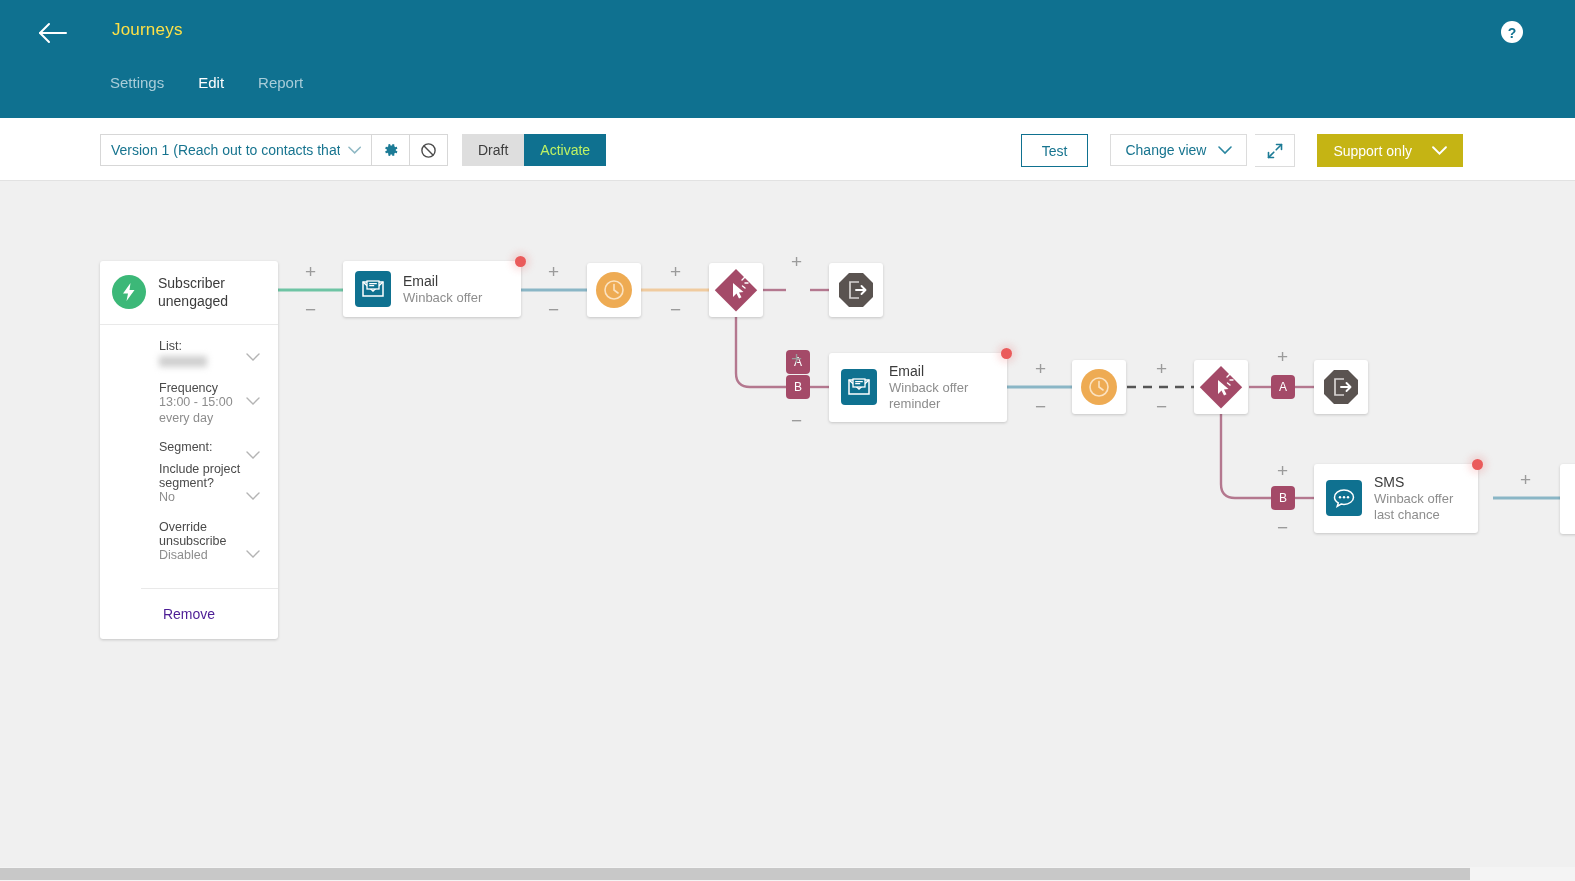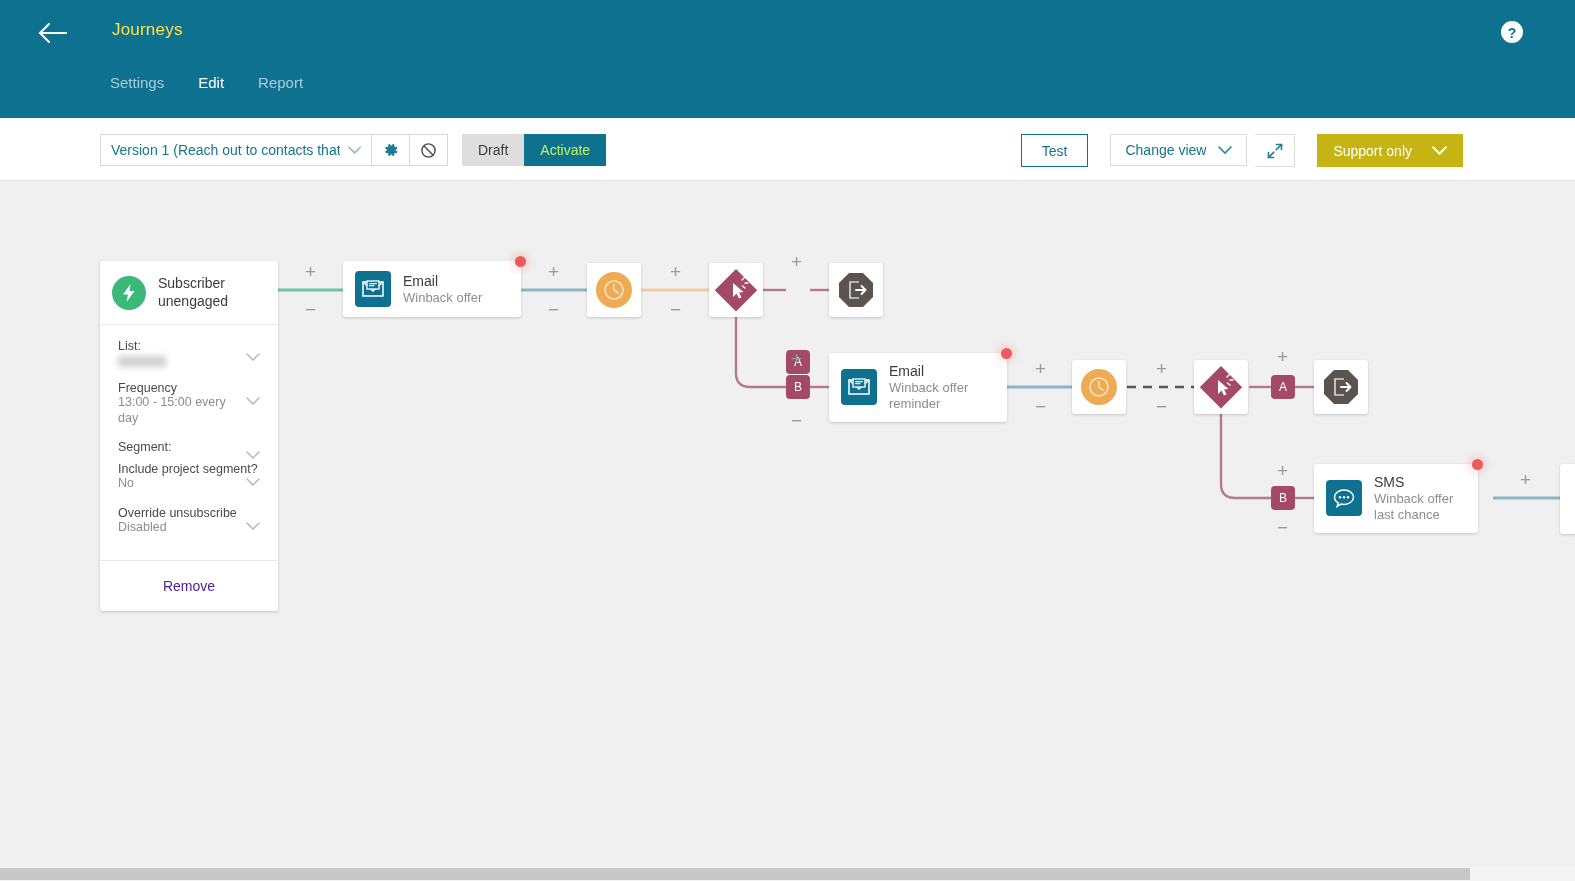--- a/index.html
+++ b/index.html
@@ -89,27 +89,27 @@
   }
 
   
   .canvas { position: absolute; left: 0; top: 181px; width: 1575px; height: 672px; background: #f0f0f0; overflow: hidden; }
   .conn-svg { position: absolute; left: 0; top: 0; width: 1575px; height: 672px; }
 
   .node { position: absolute; background: #ffffff; border-radius: 3px; box-shadow: 0 1px 3px rgba(0,0,0,.18); }
 
   
   .trigger-panel { left: 100px; top: 80px; width: 178px; }
-  .tp-head { display: flex; align-items: center; gap: 12px; padding: 14px 12px; border-bottom: 1px solid #e9e9e9; }
+  .tp-head { display: flex; align-items: flex-start; gap: 12px; padding: 14px 12px; border-bottom: 1px solid #e9e9e9; }
   .tp-badge {
     width: 34px; height: 34px; border-radius: 50%; background: #3cb878;
     display: flex; align-items: center; justify-content: center; flex: none;
   }
   .tp-title { font-size: 14px; color: #3b3b3b; line-height: 1.25; }
-  .tp-body { padding: 14px 18px 10px 18px; border-bottom: 1px solid #e9e9e9; }
+  .tp-body { padding: 14px 18px 10px 18px; border-bottom: 1px solid #e9e9e9; margin-left: 41px; }
   .fld { position: relative; margin-bottom: 14px; }
   .fld-label { font-size: 12.5px; color: #4a4a4a; }
   .fld-value { font-size: 12.5px; color: #8d8d8d; padding-right: 26px; line-height: 1.25; }
   .fld-value.redacted {
     color: transparent; background: #cfcfcf; width: 48px; height: 11px;
     filter: blur(3px); margin-top: 3px; border-radius: 1px;
   }
   .chev { position: absolute; right: 0; bottom: 1px; color: #b4b4b4; }
   .tp-foot { padding: 16px 0; text-align: center; }
   .tp-remove { font-size: 14px; color: #4c1d95; cursor: pointer; }

